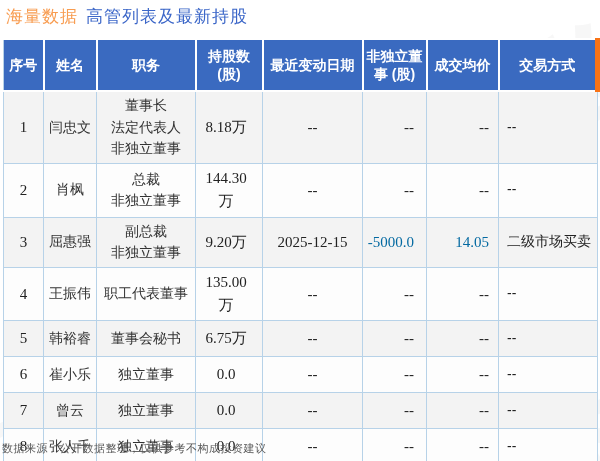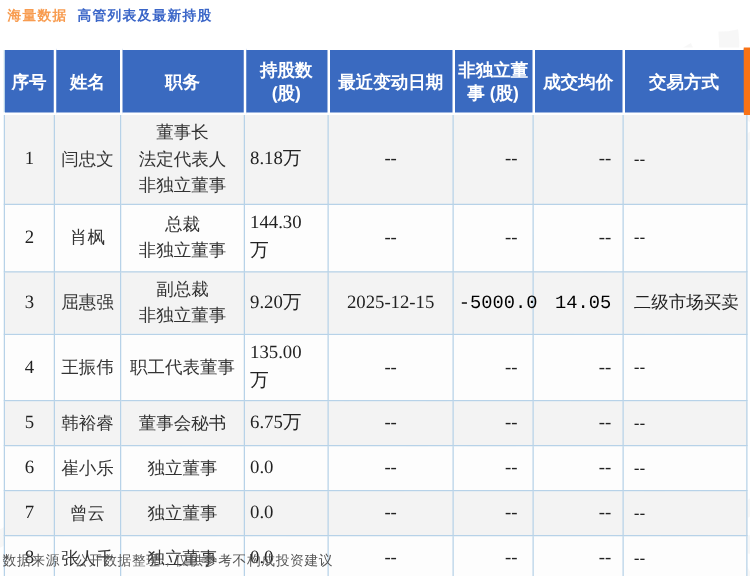--- a/index.html
+++ b/index.html
@@ -27,21 +27,21 @@
     transform:rotate(-28deg);
     letter-spacing:18px;
     user-select:none;
   }
   .wm1{left:-60px;top:250px;}
   .wm2{left:330px;top:-40px;}
   .wm3{left:300px;top:300px;}
   
   .page-title{
     position:absolute;left:6px;top:5px;
-    font-size:11px;font-weight:bold;
+    font-size:17px;font-weight:normal;
     z-index:2;
     letter-spacing:1px;
   }
   .stock-name{color:#f89c50;}
   .section-name{color:#3b66c8;margin-left:8px;}
   
   .holdings-table{
     position:absolute;left:3px;top:38px;
     width:594px;
     border-collapse:collapse;
@@ -81,25 +81,25 @@
   .col-shares{width:67px;}
   .col-date{width:100px;}
   .col-change{width:64px;}
   .col-price{width:72px;}
   .col-method{width:99px;}
   td.cell-no{font-family:"Liberation Serif","DejaVu Serif",serif;font-size:15px;color:#222;}
   td.cell-shares,td.cell-date,td.cell-change,td.cell-price{
     font-family:"Liberation Serif","DejaVu Serif",serif;
     font-size:15px;color:#222;
   }
-  td.cell-shares{text-align:left;padding-right:10px;}
+  td.cell-shares{text-align:center;padding-right:10px;}
   td.cell-change{text-align:right;padding-right:12px;}
   td.cell-price{text-align:right;padding-right:9px;}
   td.cell-method{text-align:left;padding-left:8px;color:#222;}
-  td.green{color:#000000;font-family:Liberation Mono, monospace;}
+  td.green{color:#0369a1;}
   
   .data-source{
     position:absolute;left:2px;top:441px;
     font-size:11px;
     color:#555;
     z-index:2;
     letter-spacing:0.5px;
   }
 </style>
 </head>

